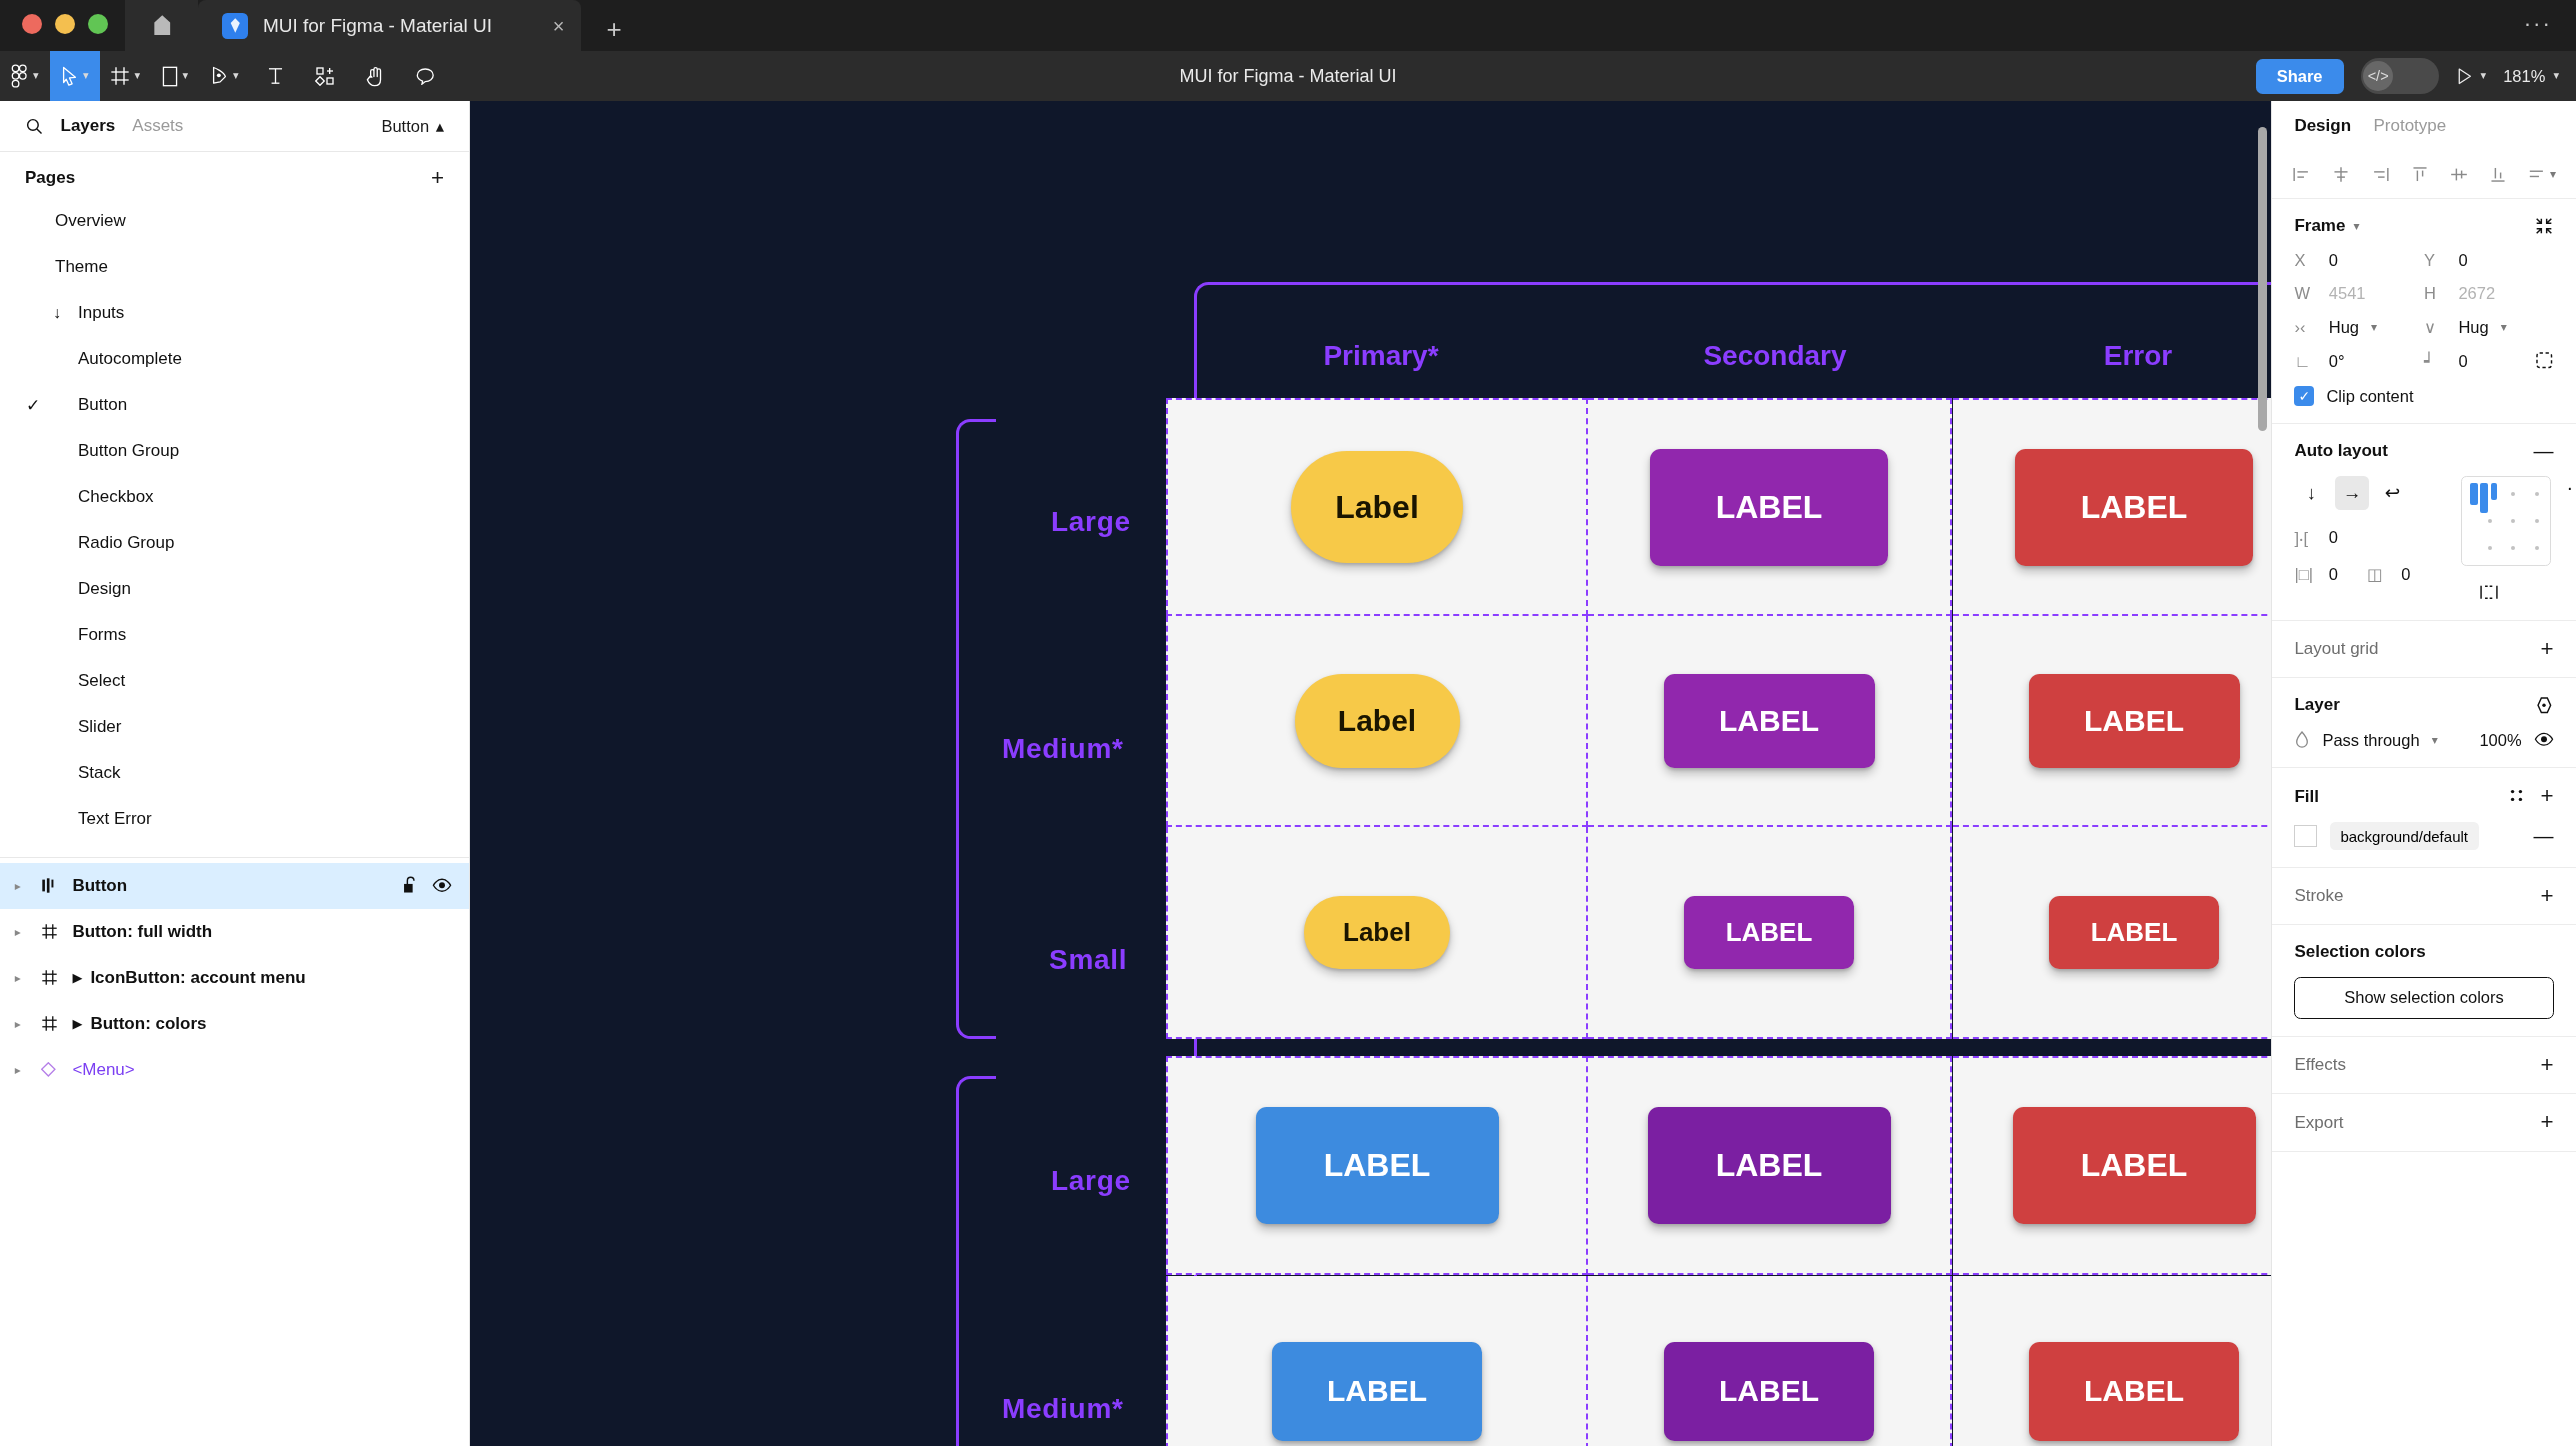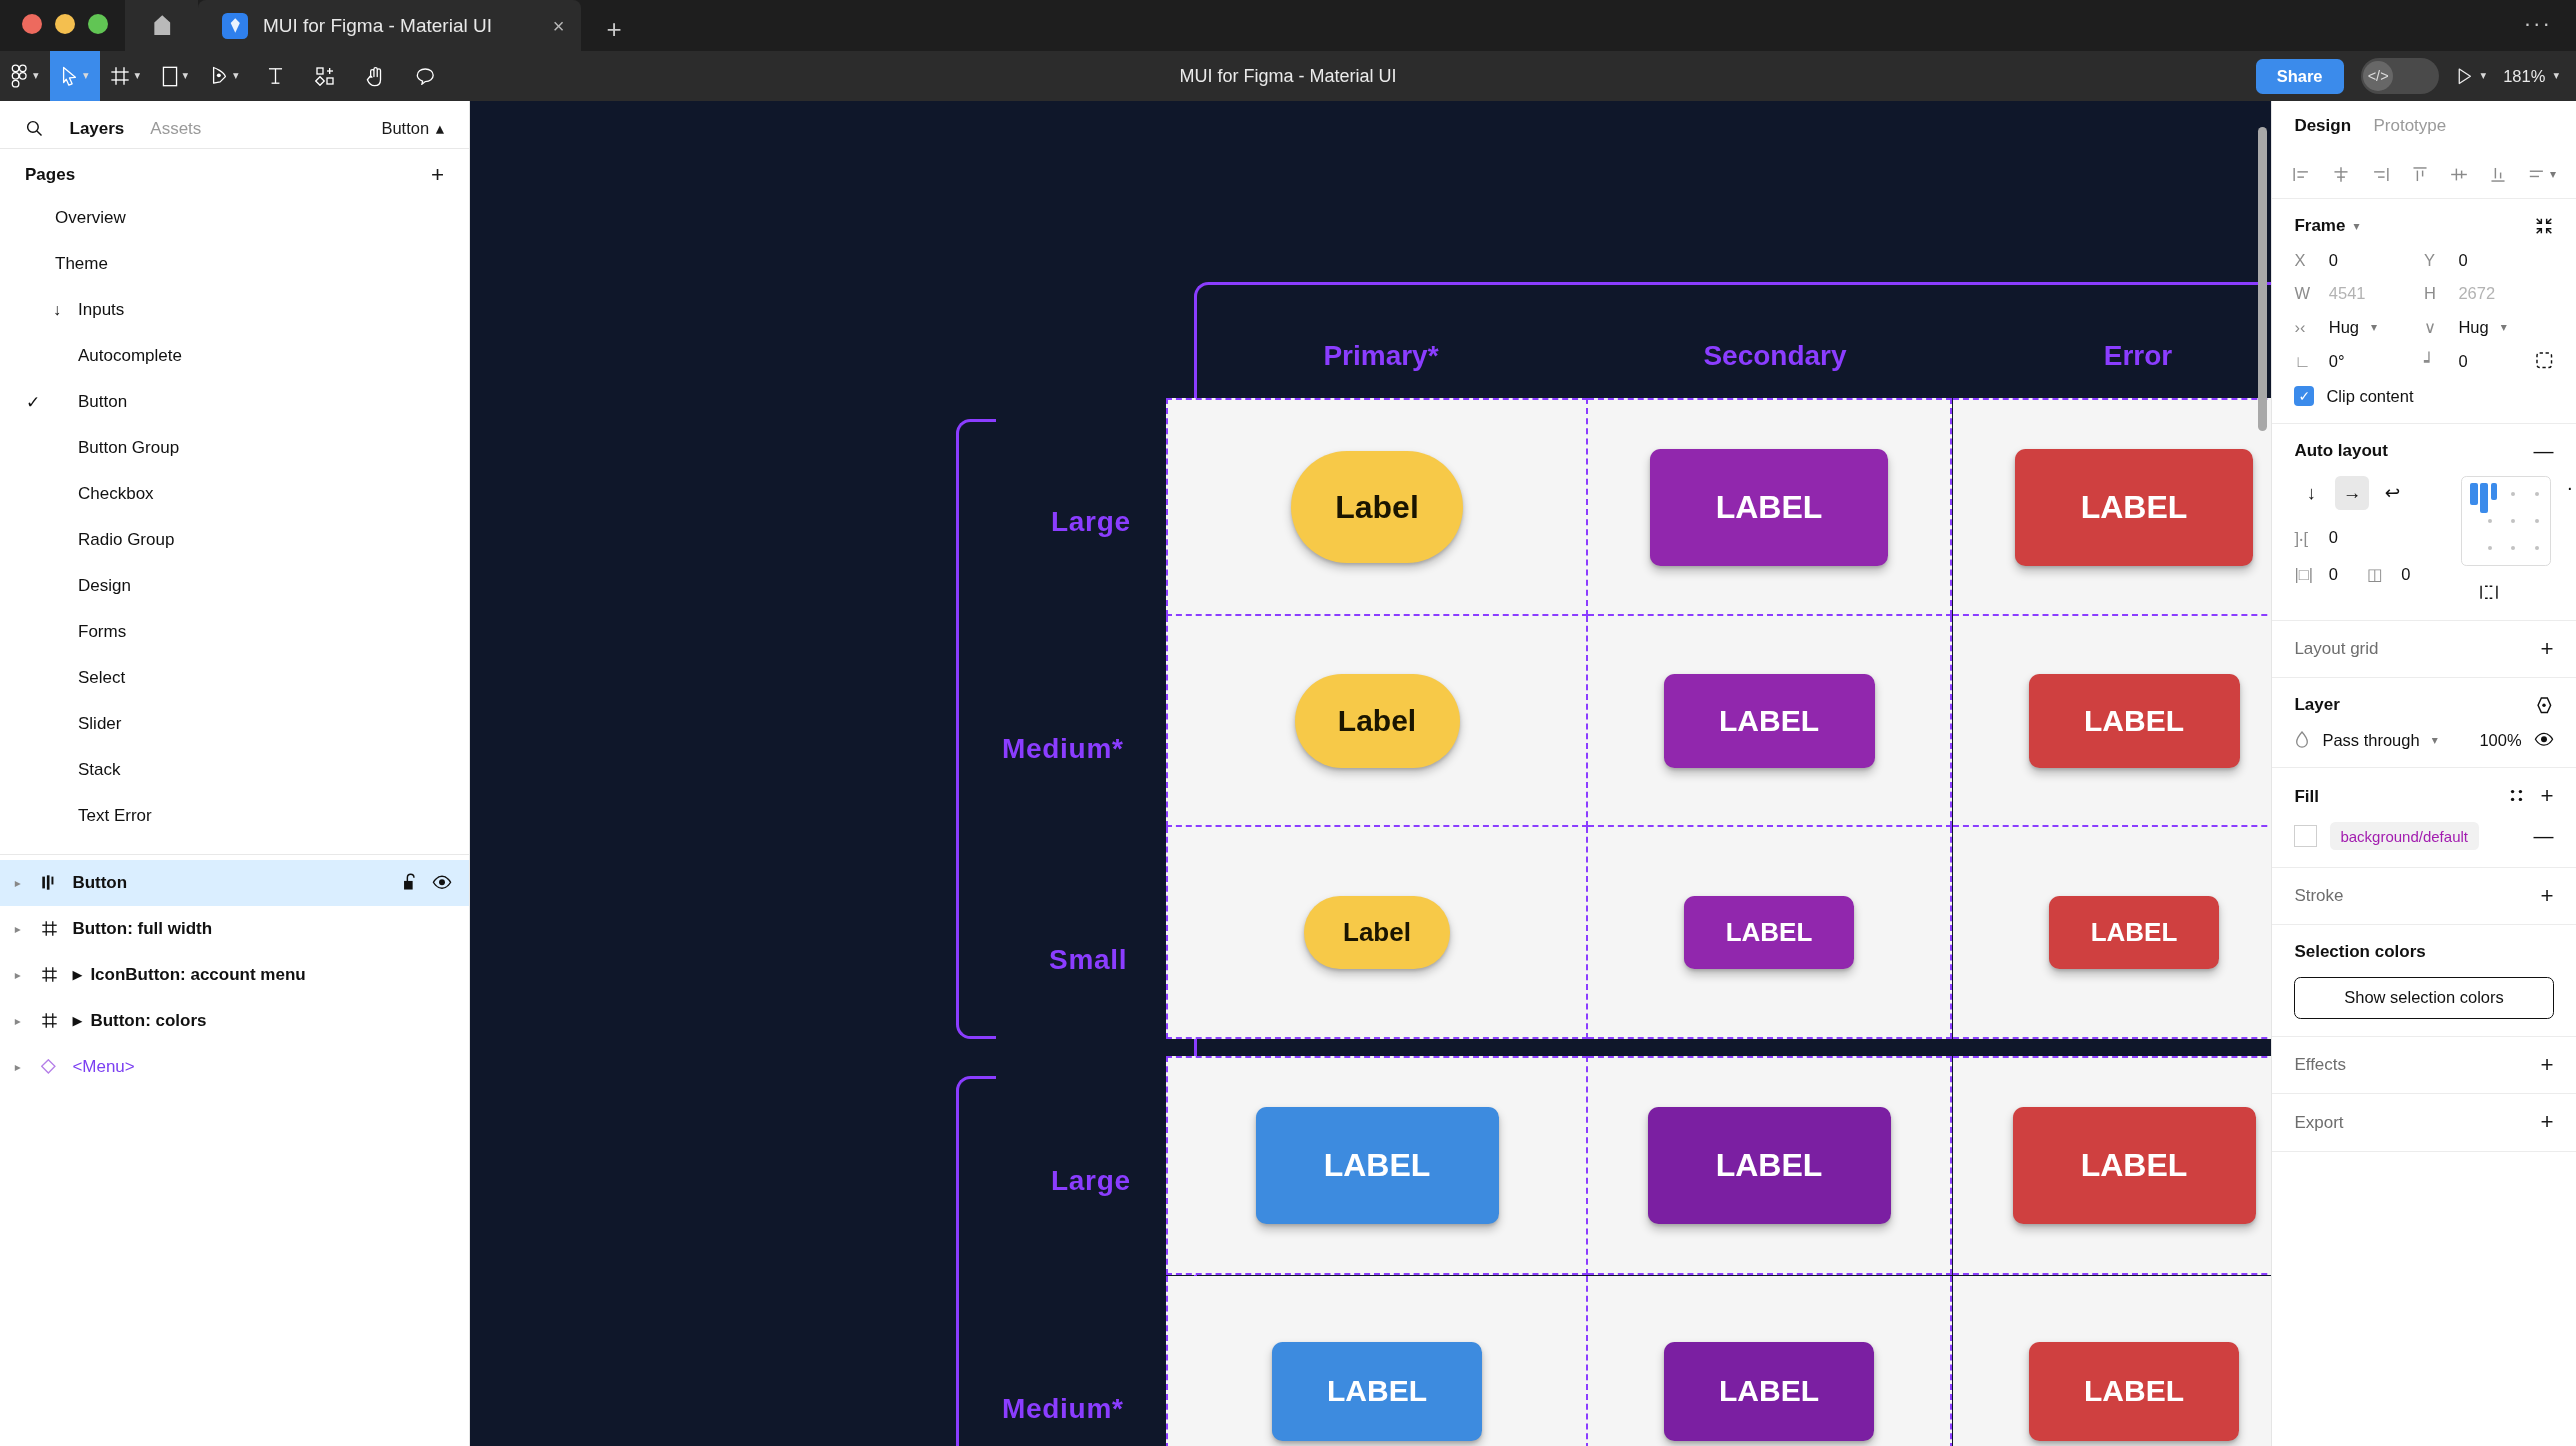--- a/index.html
+++ b/index.html
@@ -74,23 +74,22 @@
 
   
   .workspace { display: flex; height: calc(1446px - 51px - 50px); }
 
   
   .left-panel {
     width: 470px; background: #fff; flex: none; display: flex; flex-direction: column;
     border-right: 0.7px solid #e5e5e5;
   }
   .lp-head {
-    height: 40px; display: flex; align-items: center; gap: 26px; padding: 0 25px;
+    height: 51px; display: flex; align-items: center; gap: 17px; padding: 0 25px;
     border-bottom: 0.7px solid #e8e8e8;
-    margin-top: 8px;
   }
   .lp-tab { font-size: 17px; color: #9a9a9a; cursor: pointer; }
   .lp-tab.active { color: #111; font-weight: bold; }
   .lp-head-right { margin-left: auto; display: flex; align-items: center; gap: 6.6px;
     font-size: 16.5px; color: #1a1a1a; cursor: pointer; }
   .pages-head {
     display: flex; align-items: center; padding: 14.5px 25px 9.2px 25px;
   }
   .pages-title { font-size: 17px; font-weight: bold; color: #111; }
   .plus-btn { margin-left: auto; font-size: 22.4px; color: #1a1a1a; cursor: pointer; line-height: 1; }
@@ -204,21 +203,21 @@
     width: 90px; height: 90px; border: 0.7px solid #dcdcdc; border-radius: 5.3px;
     position: relative; margin-left: 34px; cursor: pointer;
   }
   .ag-dot { position: absolute; width: 4px; height: 4px; border-radius: 50%; background: #c2c2c2; }
   .ag-bar { position: absolute; background: #3b8beb; border-radius: 2px; }
   .al-more { margin-left: auto; font-size: 20px; color: #111; letter-spacing: 2px; cursor: pointer; }
 
   .fill-row { display: flex; align-items: center; gap: 13px; }
   .swatch { width: 22.4px; height: 22.4px; border: 0.7px solid #cfcfcf; background: #fff; flex: none; cursor: pointer; }
   .token-chip {
-    background: #f1f1f1; border-radius: 5.3px; padding: 5.3px 10.6px; font-size: 15px; color: #a21caf;
+    background: #f1f1f1; border-radius: 5.3px; padding: 5.3px 10.6px; font-size: 15px; color: #000000;
     cursor: pointer;
   }
   .minus { margin-left: auto; font-size: 20px; color: #111; cursor: pointer; line-height: 1; }
   .ssc-btn {
     width: 100%; border: 1.3px solid #111; border-radius: 6.6px; background: #fff;
     font-family: "Liberation Sans", sans-serif; font-size: 16.5px; color: #111;
     padding: 10.6px 0; cursor: pointer;
   }
   .blend-row { display: flex; align-items: center; gap: 12px; }
 

